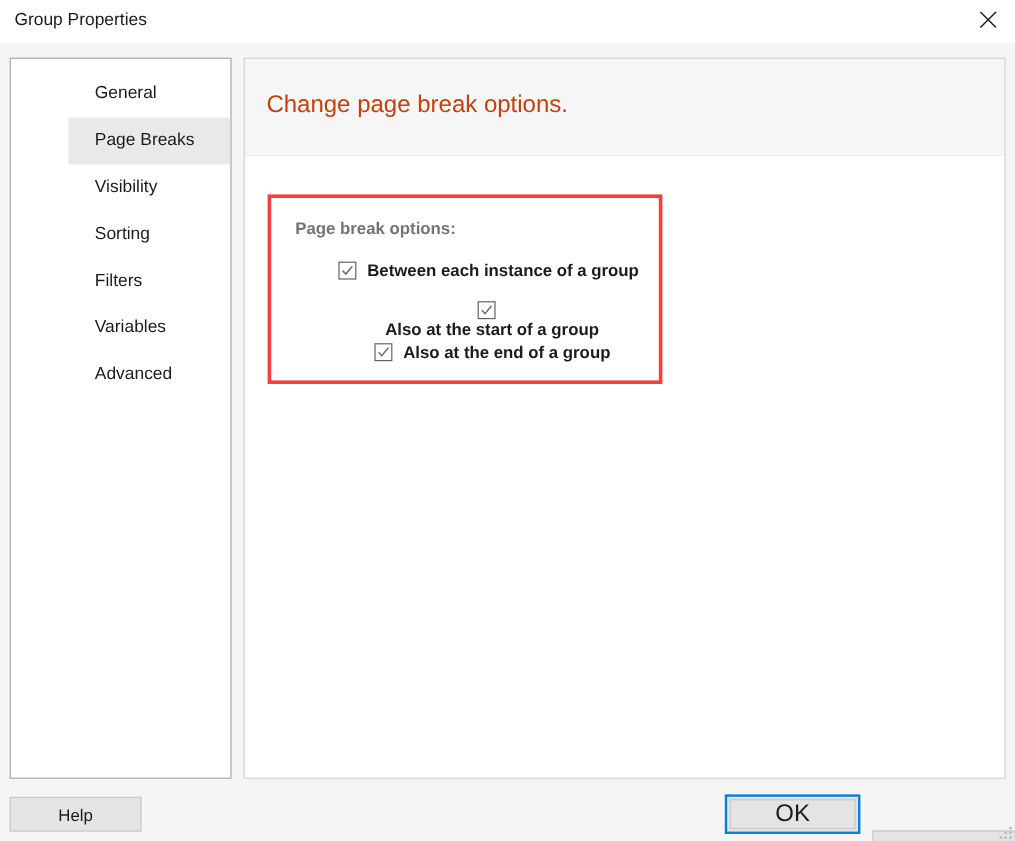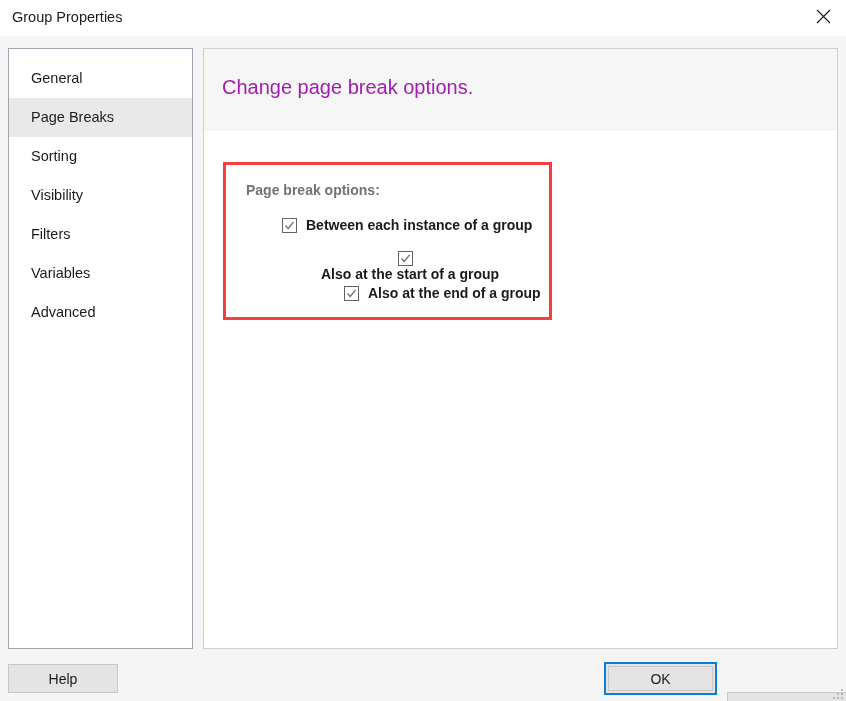--- a/index.html
+++ b/index.html
@@ -58,20 +58,21 @@
   .sidebar {
     position: absolute;
     left: 8px;
     top: 12px;
     width: 185px;
     height: 601px;
     background: #ffffff;
     border: 1px solid #a0a6b0;
     box-sizing: border-box;
     overflow: hidden;
+    padding-left: 48px;
   }
   .nav-item {
     height: 39px;
     line-height: 39px;
     padding-left: 22px;
     font-size: 14.5px;
     color: #1b1b1b;
     white-space: nowrap;
     box-sizing: border-box;
   }
@@ -97,21 +98,21 @@
     background: #f6f6f6;
     border-bottom: 1px solid #ededed;
     box-sizing: border-box;
     position: relative;
   }
   .panel-header-text {
     position: absolute;
     left: 18px;
     top: 27px;
     font-size: 20px;
-    color: #a21caf;
+    color: #c2410c;
     white-space: nowrap;
   }
 
   
   .highlight-box {
     position: absolute;
     left: 19px;
     top: 113px;
     width: 329px;
     height: 158px;
@@ -130,21 +131,21 @@
   }
   .check-row {
     position: absolute;
     display: flex;
     align-items: center;
     white-space: nowrap;
     padding-left: 36px;
   }
   .check-row.row-1 { left: 20px; top: 52px; }
   .check-row.row-2 { left: 50px; top: 86px; flex-direction: column; }
-  .check-row.row-3 { left: 50px; top: 120px; margin-left: 32px; }
+  .check-row.row-3 { left: 50px; top: 120px; }
 
   .checkbox {
     width: 15px;
     height: 15px;
     border: 1px solid #5f6368;
     background: #ffffff;
     box-sizing: border-box;
     flex: 0 0 auto;
     display: flex;
     align-items: center;
@@ -189,21 +190,21 @@
   }
   .btn-ok-inner {
     width: 105px;
     height: 25px;
     border: 1px solid #c8c8c8;
     background: #e4e4e4;
     box-sizing: border-box;
     display: flex;
     align-items: center;
     justify-content: center;
-    font-size: 14px;
+    font-size: 20px;
     color: #1b1b1b;
   }
 
   
   .resize-grip {
     position: absolute;
     right: 2px;
     bottom: 2px;
     width: 12px;
     height: 12px;
@@ -224,24 +225,24 @@
 <div class="dialog-body">
 
   <div class="sidebar">
     <div class="nav-item">
       <span>General</span>
     </div>
     <div class="nav-item selected">
       <span>Page Breaks</span>
     </div>
     <div class="nav-item">
+      <span>Visibility</span>
+    </div>
+    <div class="nav-item">
       <span>Sorting</span>
-    </div>
-    <div class="nav-item">
-      <span>Visibility</span>
     </div>
     <div class="nav-item">
       <span>Filters</span>
     </div>
     <div class="nav-item">
       <span>Variables</span>
     </div>
     <div class="nav-item">
       <span>Advanced</span>
     </div>

